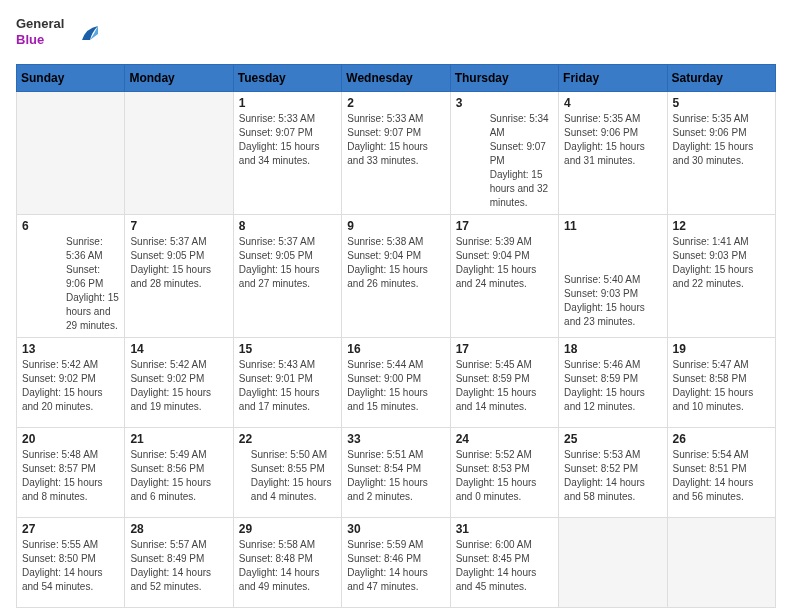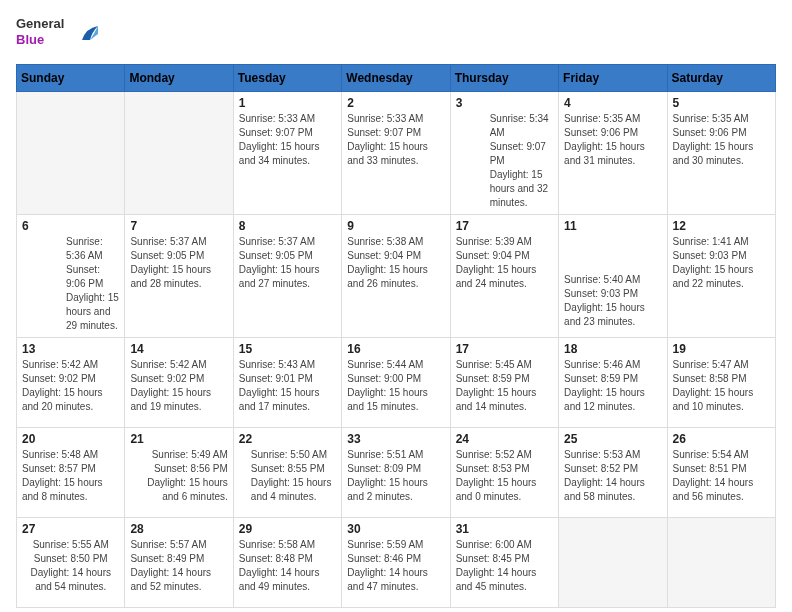--- a/index.html
+++ b/index.html
@@ -229,34 +229,34 @@
       </tr>
       <tr>
         <td>
           <div class="day-number">20</div>
           <div class="day-info" style="white-space: pre-line;">Sunrise: 5:48 AM
 Sunset: 8:57 PM
 Daylight: 15 hours and 8 minutes.</div>
         </td>
         <td>
           <div class="day-number">21</div>
-          <div class="day-info" style="white-space: pre-line; text-align: right;">Sunrise: 5:49 AM
+          <div class="day-info" style="white-space: pre-line;">Sunrise: 5:49 AM
 Sunset: 8:56 PM
 Daylight: 15 hours and 6 minutes.</div>
         </td>
         <td>
           <div class="day-number">22</div>
           <div class="day-info" style="white-space: pre-line; margin-left: 12px;">Sunrise: 5:50 AM
 Sunset: 8:55 PM
 Daylight: 15 hours and 4 minutes.</div>
         </td>
         <td>
           <div class="day-number">33</div>
           <div class="day-info" style="white-space: pre-line;">Sunrise: 5:51 AM
-Sunset: 8:09 PM
+Sunset: 8:54 PM
 Daylight: 15 hours and 2 minutes.</div>
         </td>
         <td>
           <div class="day-number">24</div>
           <div class="day-info" style="white-space: pre-line;">Sunrise: 5:52 AM
 Sunset: 8:53 PM
 Daylight: 15 hours and 0 minutes.</div>
         </td>
         <td>
           <div class="day-number">25</div>
@@ -267,21 +267,21 @@
         <td>
           <div class="day-number">26</div>
           <div class="day-info" style="white-space: pre-line;">Sunrise: 5:54 AM
 Sunset: 8:51 PM
 Daylight: 14 hours and 56 minutes.</div>
         </td>
       </tr>
       <tr>
         <td>
           <div class="day-number">27</div>
-          <div class="day-info" style="white-space: pre-line; text-align: center;">Sunrise: 5:55 AM
+          <div class="day-info" style="white-space: pre-line;">Sunrise: 5:55 AM
 Sunset: 8:50 PM
 Daylight: 14 hours and 54 minutes.</div>
         </td>
         <td>
           <div class="day-number">28</div>
           <div class="day-info" style="white-space: pre-line;">Sunrise: 5:57 AM
 Sunset: 8:49 PM
 Daylight: 14 hours and 52 minutes.</div>
         </td>
         <td>

